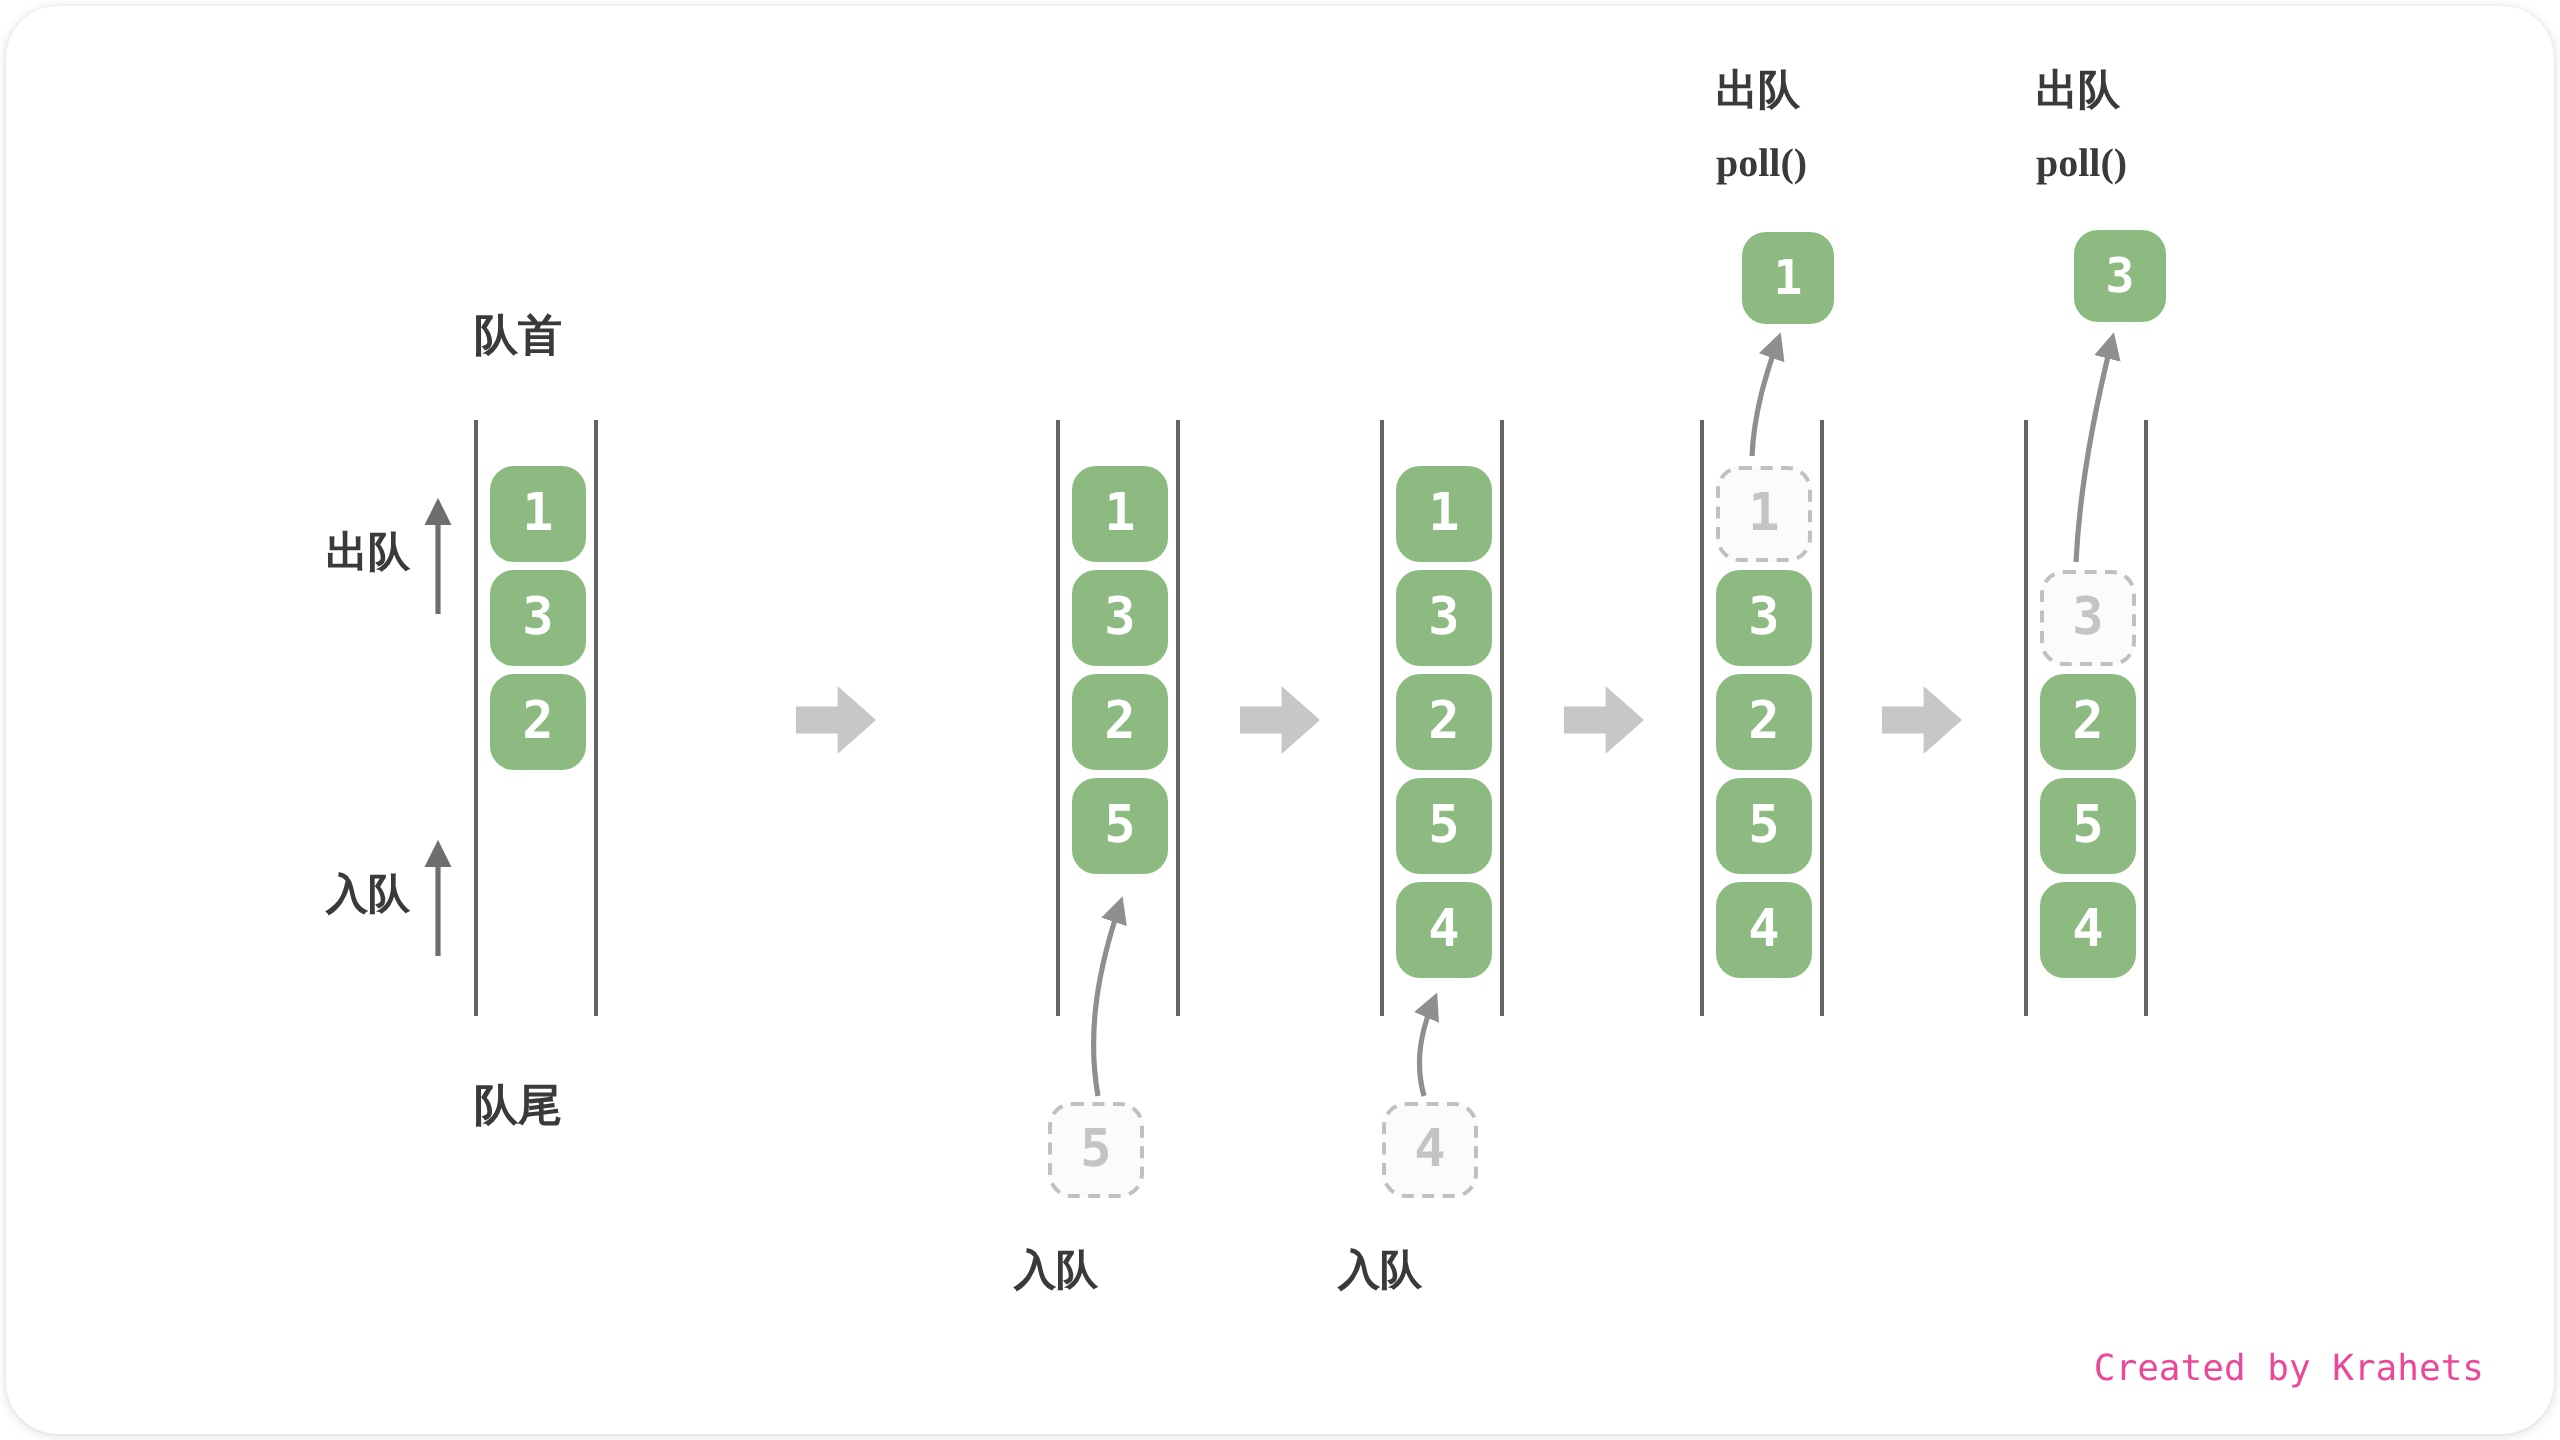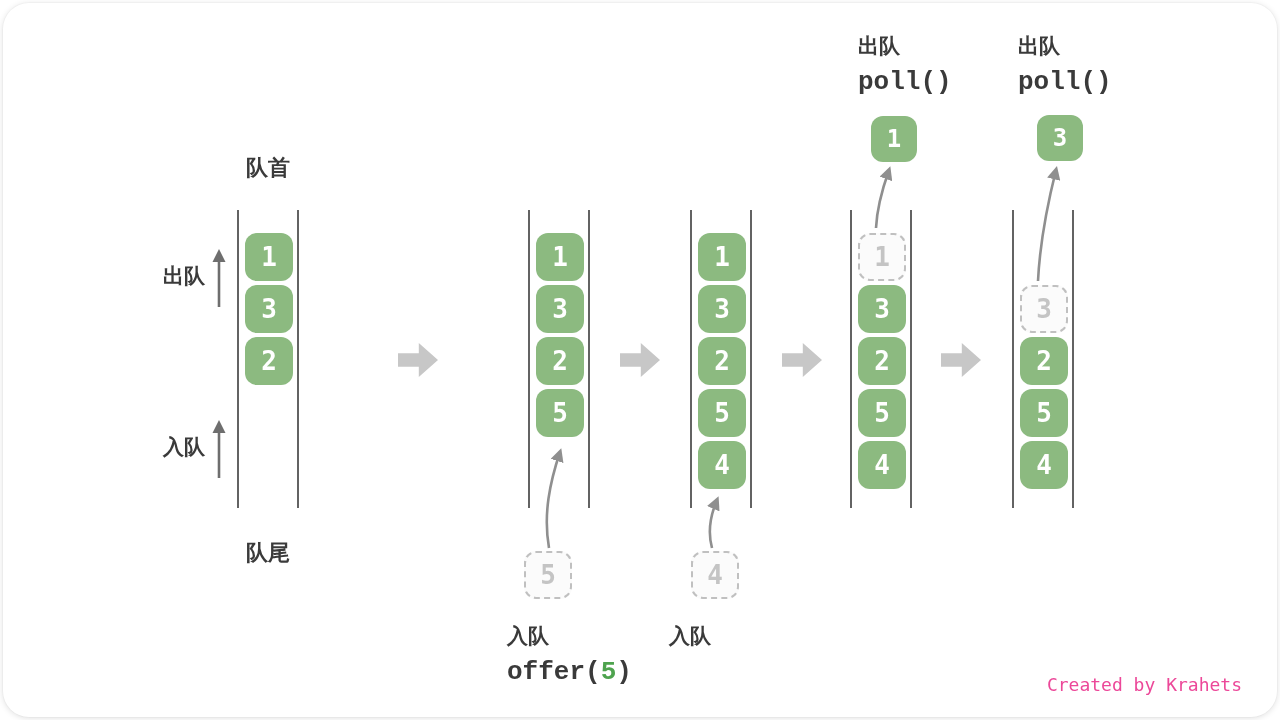--- a/index.html
+++ b/index.html
@@ -17,21 +17,21 @@
   .badge{
     position:absolute;left:170px;top:47px;height:53px;
     background:#e5e5e5;border-radius:8px;
     display:flex;align-items:center;padding:0 26px;gap:12px;
   }
   .badge-zh{font-size:27px;font-weight:bold;color:#353535;}
   .badge-en{font-size:25px;color:#474747;font-family:"DejaVu Sans Mono",monospace;}
 
   
   .lbl{position:absolute;font-weight:bold;color:#3a3a3a;font-size:22px;}
-  .lbl.center62{width:62px;text-align:center;}
+  .lbl.center62{width:62px;}
   .side-lbl{position:absolute;width:86px;text-align:right;font-weight:bold;color:#3a3a3a;font-size:21px;}
 
   
   .col{
     position:absolute;top:210px;width:62px;height:298px;box-sizing:border-box;
     border-left:2px solid #636363;border-right:2px solid #636363;
   }
   .cell{
     position:absolute;left:6px;width:48px;height:48px;border-radius:12px;
     background:#8cba80;color:#fff;
@@ -39,21 +39,21 @@
     display:flex;align-items:center;justify-content:center;box-sizing:border-box;
   }
   .cell.dashed{
     background:#fbfbfb;border:2px dashed #c0c0c0;color:#c4c4c4;
   }
   .cell.float{left:auto;width:46px;height:46px;font-size:24px;}
 
   
   .action{position:absolute;line-height:37px;}
   .action .zh{font-weight:bold;color:#3a3a3a;font-size:21px;display:block;}
-  .action .code{font-family:Liberation Mono, monospace;color:#3a3a3a;font-size:26px;font-weight:bold;display:block;}
+  .action .code{font-family:Liberation Serif, serif;color:#3a3a3a;font-size:20px;font-weight:bold;display:block;}
   .action .green{color:#4ea34e;}
 
   
   .block-arrow{
     position:absolute;top:343px;width:40px;height:34px;background:#c7c7c7;
     clip-path:polygon(0% 30%,52% 30%,52% 0%,100% 50%,52% 100%,52% 70%,0% 70%);
   }
 
   .overlay{position:absolute;left:0;top:0;width:1280px;height:720px;pointer-events:none;}
 
@@ -112,21 +112,20 @@
   </div>
 
   <div class="cell dashed abs" style="left:524px;top:551px;">5</div>
   <div class="cell dashed abs" style="left:691px;top:551px;">4</div>
 
   <div class="cell float abs" style="left:871px;top:116px;">1</div>
   <div class="cell float abs" style="left:1037px;top:115px;">3</div>
 
   <div class="action" style="left:507px;top:617px;">
     <span class="zh">入队</span>
-    <span class="code"><span>offer(</span><span class="green">5</span><span>)</span></span>
   </div>
   <div class="action" style="left:669px;top:617px;">
     <span class="zh">入队</span>
   </div>
 
   <div class="action" style="left:858px;top:27px;">
     <span class="zh">出队</span>
     <span class="code">poll()</span>
   </div>
   <div class="action" style="left:1018px;top:27px;">

